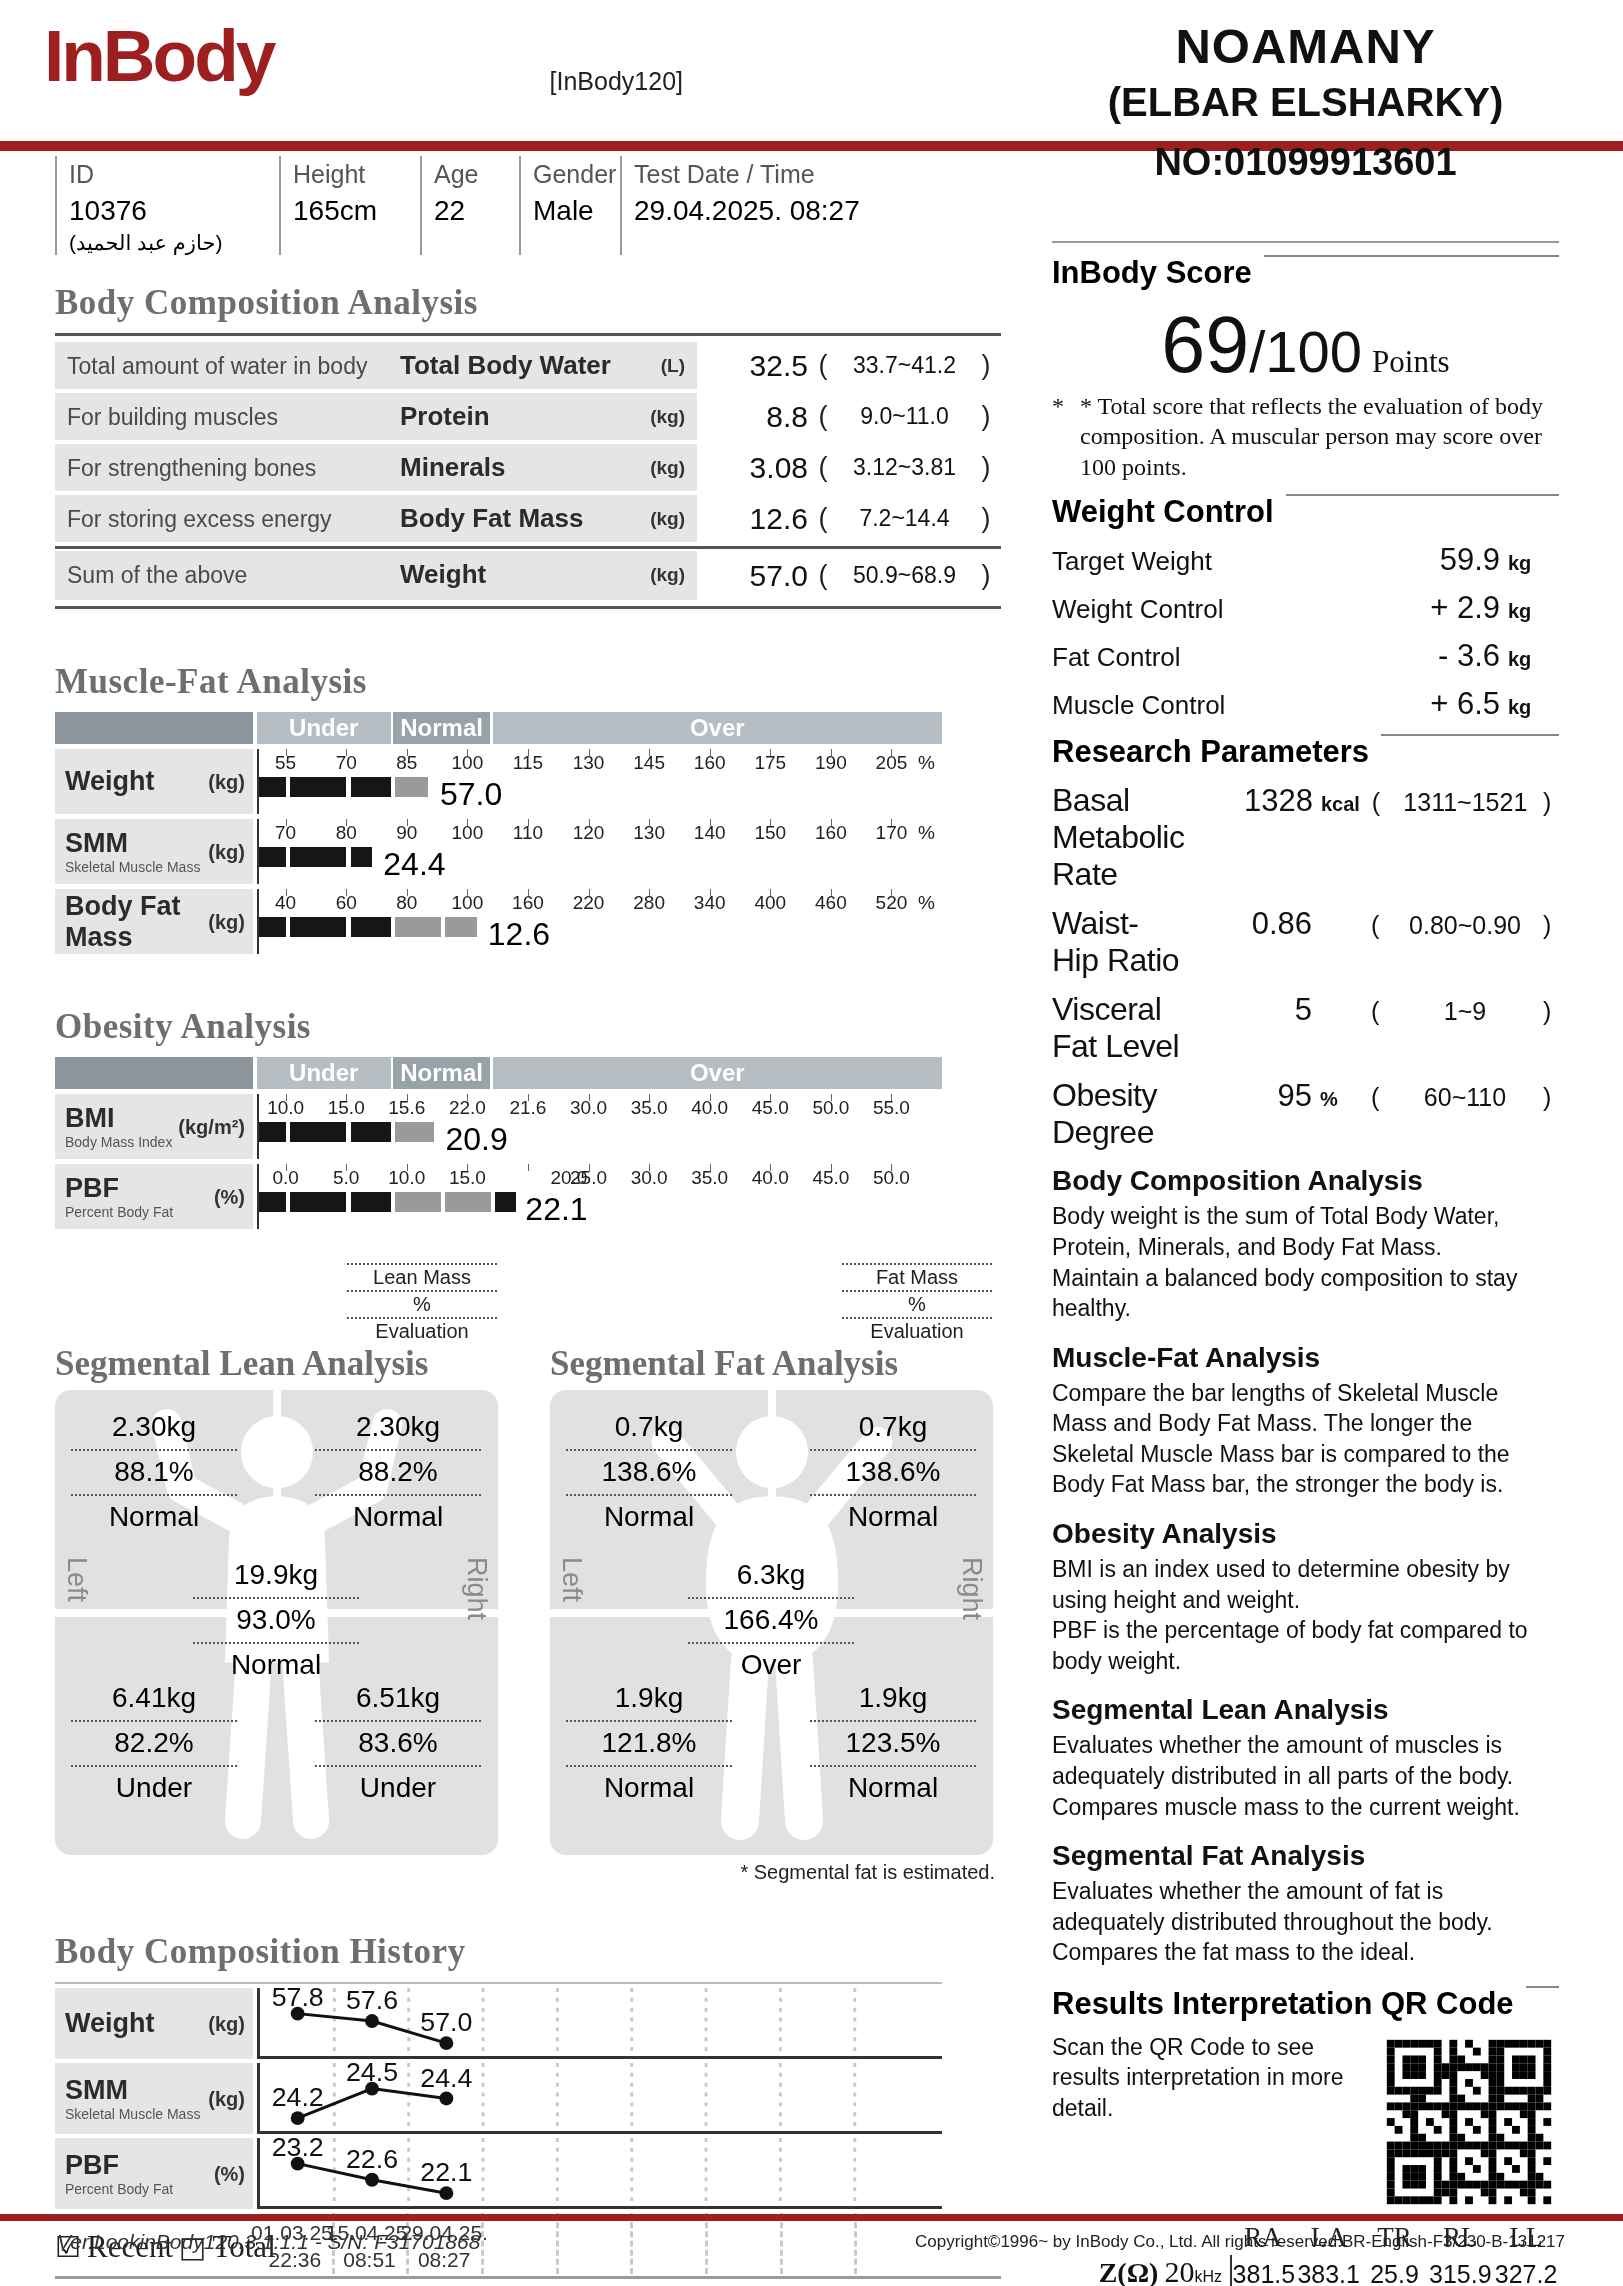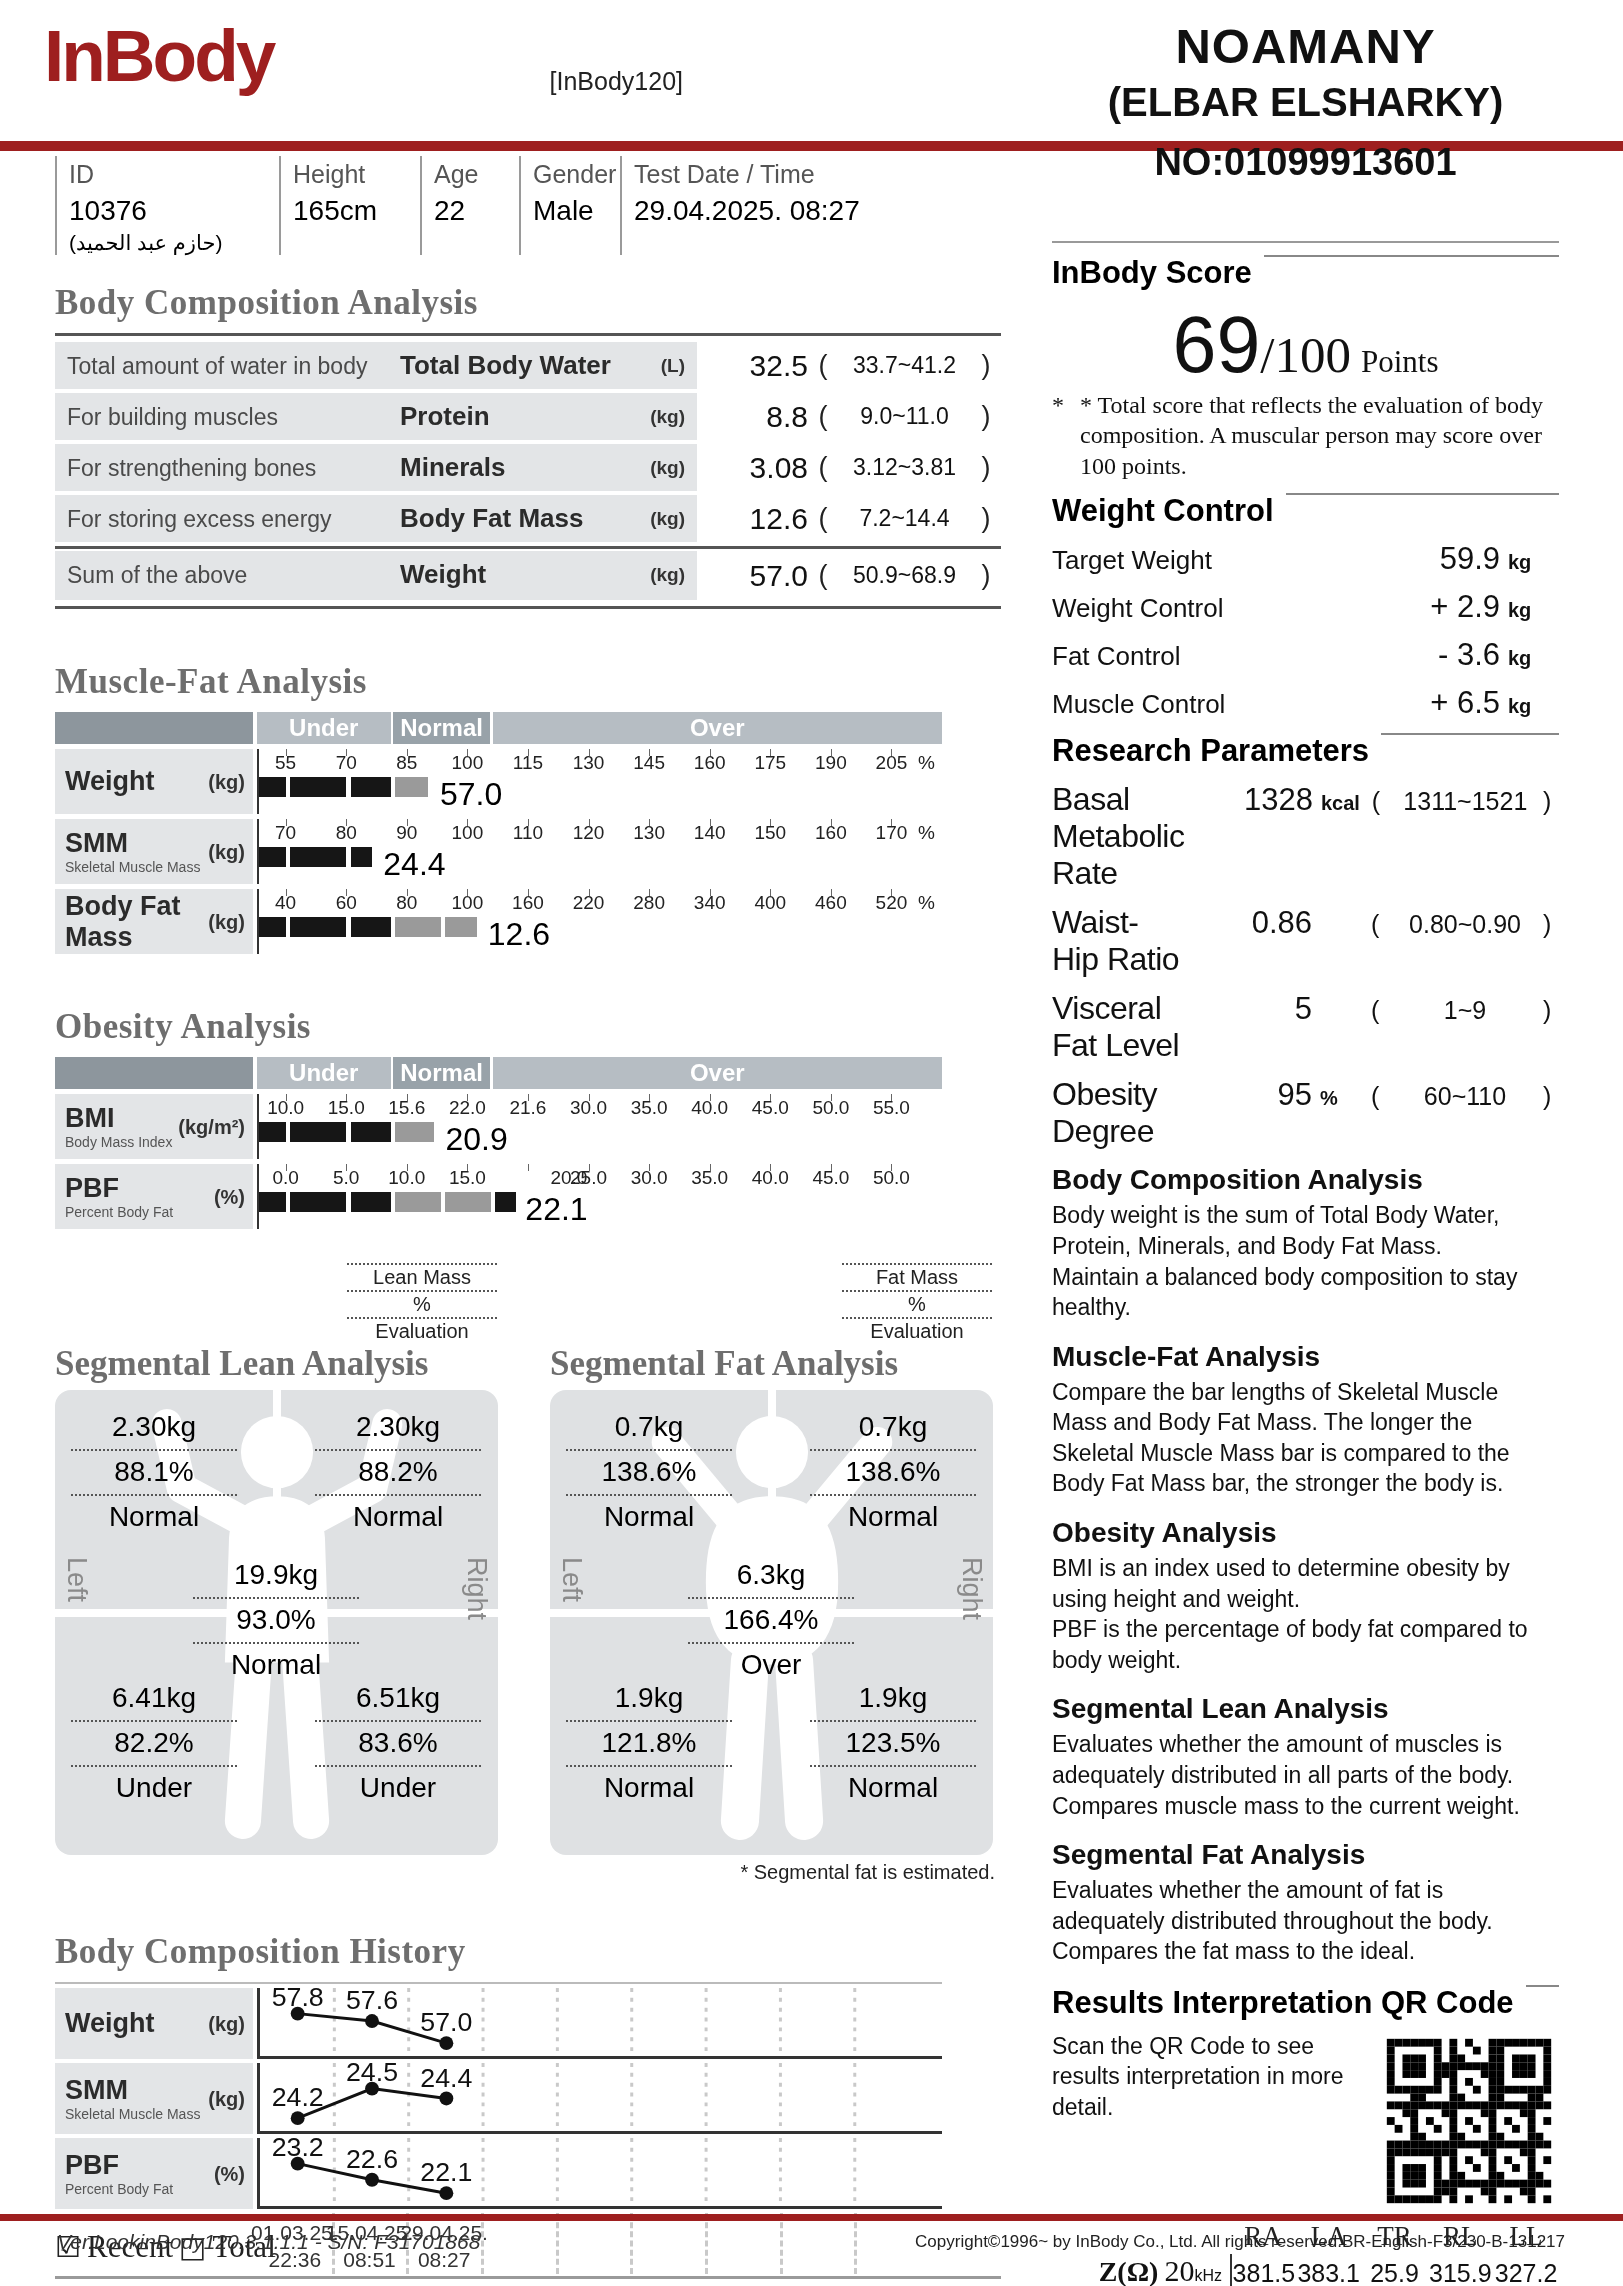--- a/index.html
+++ b/index.html
@@ -23,21 +23,21 @@
   
   .col-right{position:absolute;left:1052px;top:18px;width:507px;}
   .name1{text-align:center;font-size:49px;font-weight:bold;letter-spacing:1px;}
   .name2{text-align:center;font-size:40px;font-weight:bold;margin-top:6px;}
   .name3{text-align:center;font-size:38px;font-weight:bold;margin-top:16px;}
   .toprule{border-top:2px solid #999;margin:57px 0 8px 0;}
   .rc-head{display:flex;align-items:flex-start;font-size:31px;font-weight:bold;color:#000;margin:12px 0 4px 0;}
   .rc-head .rule{flex:1;border-top:2px solid #888;margin-left:12px;}
   .score-line{display:flex;align-items:baseline;justify-content:center;margin:14px 0 4px 0;}
   .score-num{font-size:79px;line-height:1;}
-  .score-den{font-family:Liberation Serif, serif;font-size:51px;}
+  .score-den{font-family:Liberation Sans, sans-serif;font-size:58px;}
   .score-pts{font-family:"Liberation Serif",serif;font-size:31px;margin-left:10px;}
   .score-note{display:flex;font-family:"Liberation Serif",serif;font-size:24px;line-height:1.27;margin-top:6px;}
   .score-note .star{width:28px;}
   .score-note .ntext{flex:1;}
   .kv{display:flex;align-items:baseline;margin:12px 0;}
   .kv .kv-label{flex:1;font-size:26px;}
   .kv .kv-label.narrow{font-size:32px;letter-spacing:-0.5px;}
   .kv .kv-value{width:129px;text-align:right;font-size:31px;}
   .kv .kv-unit{width:51px;font-size:20px;font-weight:bold;padding-left:8px;}
   .kv .kv-range{width:188px;display:flex;font-size:25px;}

